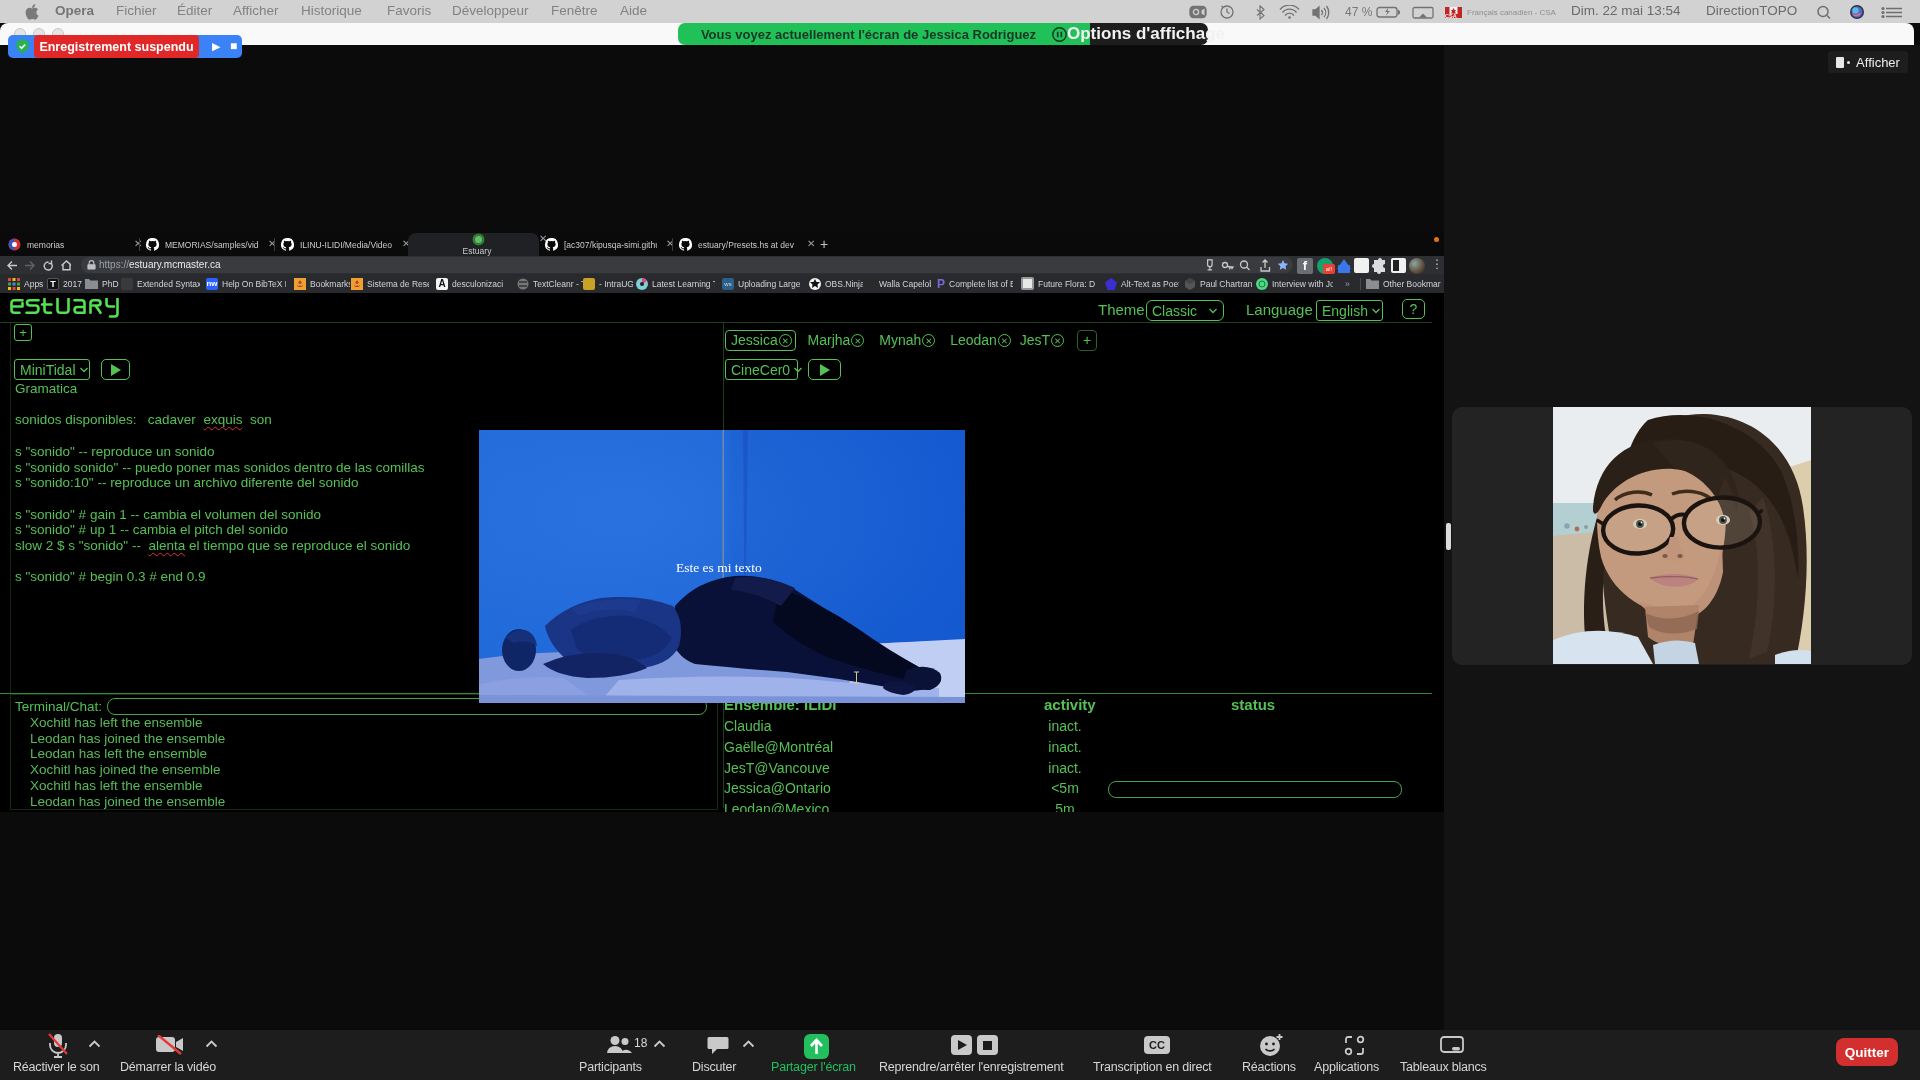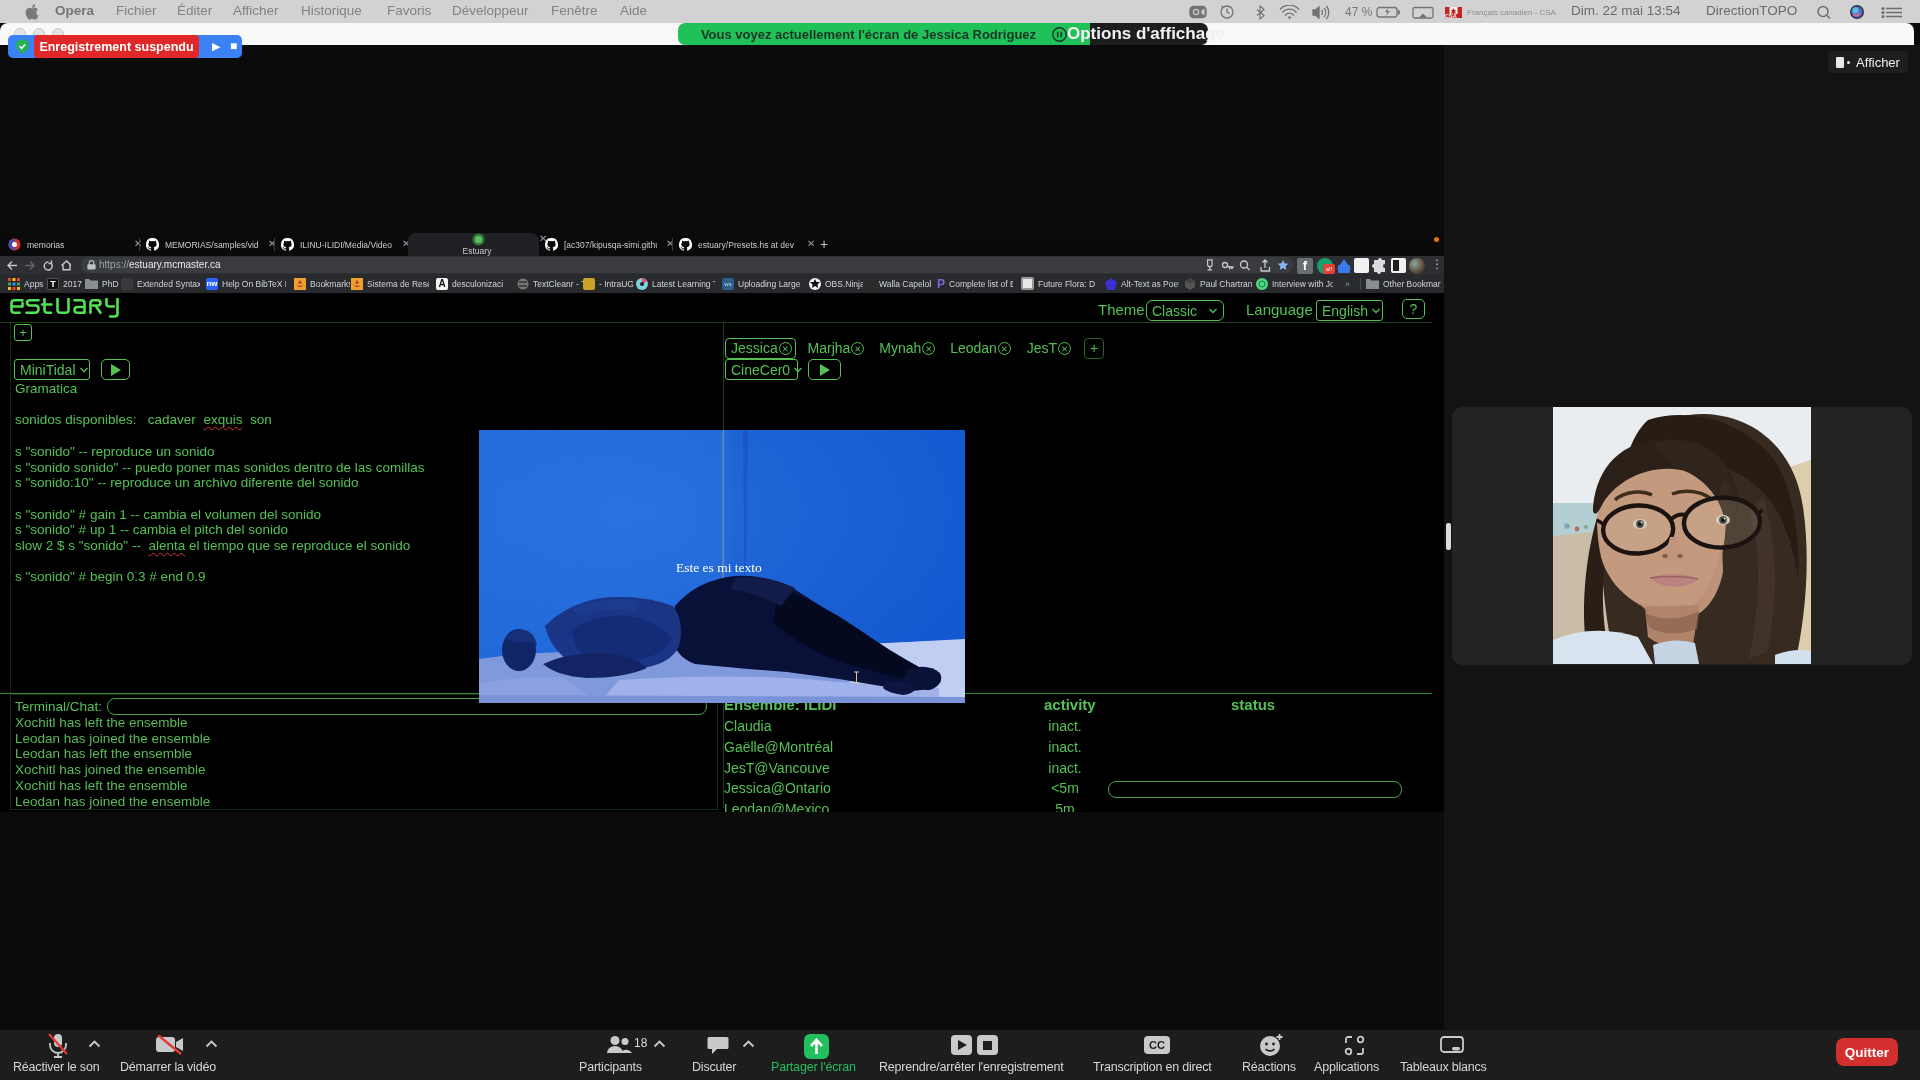--- a/index.html
+++ b/index.html
@@ -473,38 +473,38 @@
 s "sonido" # up 1 -- cambia el pitch del sonido
 slow 2 $ s "sonido" --  <span class="wavy">alenta</span> el tiempo que se reproduce el sonido
 
 s "sonido" # begin 0.3 # end 0.9</div>
 
     <div style="position:absolute; left:725px; top:29px; font-size:14px; white-space:nowrap;">
       <span class="gbox" style="display:inline-block; padding:1px 3px 2px 5px; border-radius:4px;">Jessica<span class="cx">✕</span></span>
       <span style="display:inline-block; padding:2px 0; margin-left:8px;">Marjha<span class="cx">✕</span></span>
       <span style="display:inline-block; padding:2px 0; margin-left:11px;">Mynah<span class="cx">✕</span></span>
       <span style="display:inline-block; padding:2px 0; margin-left:11px;">Leodan<span class="cx">✕</span></span>
-      <span style="display:inline-block; padding:18px 0; margin-left:12px;">JesT<span class="cx">✕</span></span>
+      <span style="display:inline-block; padding:10px 0; margin-left:5px;">JesT<span class="cx">✕</span></span>
       <span class="gbox" style="display:inline-block; margin-left:9px; padding:1px 5px 2px 5px; border-radius:4px; border-color:#2c612c;">+</span>
     </div>
     <div class="sel" style="position:absolute; left:725px; top:66px; width:73px;">CineCer0<svg width="10" height="6" viewBox="0 0 10 6">
           <path d="M1.5 1 L5 4.5 L8.5 1" stroke="#55c155" stroke-width="1.3" fill="none"></path>
         </svg></div>
     <div class="gbox" style="position:absolute; left:808px; top:66px; width:33px; height:21px; border-radius:5px;">
       <span style="display:block; margin:4px 0 0 11px; width:0; height:0; border-left:10px solid #55c155; border-top:6px solid transparent; border-bottom:6px solid transparent;"></span>
     </div>
 
     <div id="greenline"></div>
     <div style="position:absolute; left:10px; top:29px; width:713px; height:371px; border-left:1px solid rgba(70,150,70,0.25);"></div>
     <div style="position:absolute; left:10px; top:401px; width:708px; height:116px; border:1px solid rgba(70,150,70,0.3);"></div>
 
     <div id="terminal">
       <span style="position:absolute; left:15px; top:6px;">Terminal/Chat:</span>
       <div class="inputbox" style="position:absolute; left:107px; top:5px; width:600px; height:17px;"></div>
-      <div style="position:absolute; left:15px; top:22px; line-height:15.7px; color:#58bb58;">Xochitl has left the ensemble<br>Leodan has joined the ensemble<br>Leodan has left the ensemble<br>Xochitl has joined the ensemble<br>Xochitl has left the ensemble<br>Leodan has joined the ensemble</div>
+      <div style="position:absolute; left:30px; top:22px; line-height:15.7px; color:#58bb58;">Xochitl has left the ensemble<br>Leodan has joined the ensemble<br>Leodan has left the ensemble<br>Xochitl has joined the ensemble<br>Xochitl has left the ensemble<br>Leodan has joined the ensemble</div>
     </div>
     <div id="ensemble">
       <span style="position:absolute; left:1px; top:3px; font-weight:bold; font-size:15px;">Ensemble: ILIDI</span>
       <span style="position:absolute; left:321px; top:3px; font-weight:bold; font-size:15px;">activity</span>
       <span style="position:absolute; left:508px; top:3px; font-weight:bold; font-size:15px;">status</span>
       <div style="position:absolute; left:1px; top:23px; line-height:20.8px;">Claudia<br>Gaëlle@Montréal<br>JesT@Vancouve<br>Jessica@Ontario<br>Leodan@Mexico</div>
       <div style="position:absolute; left:322px; top:23px; line-height:20.8px; text-align:center; width:40px;">inact.<br>inact.<br>inact.<br>&lt;5m<br>5m</div>
       <div class="inputbox" style="position:absolute; left:385px; top:88px; width:294px; height:17px;"></div>
     </div>
   </div>

